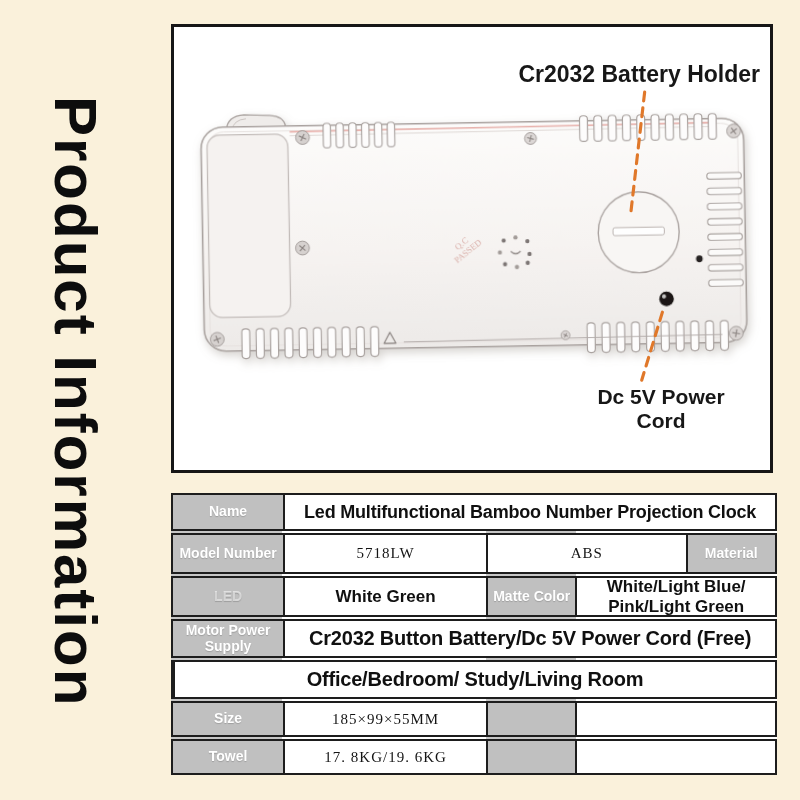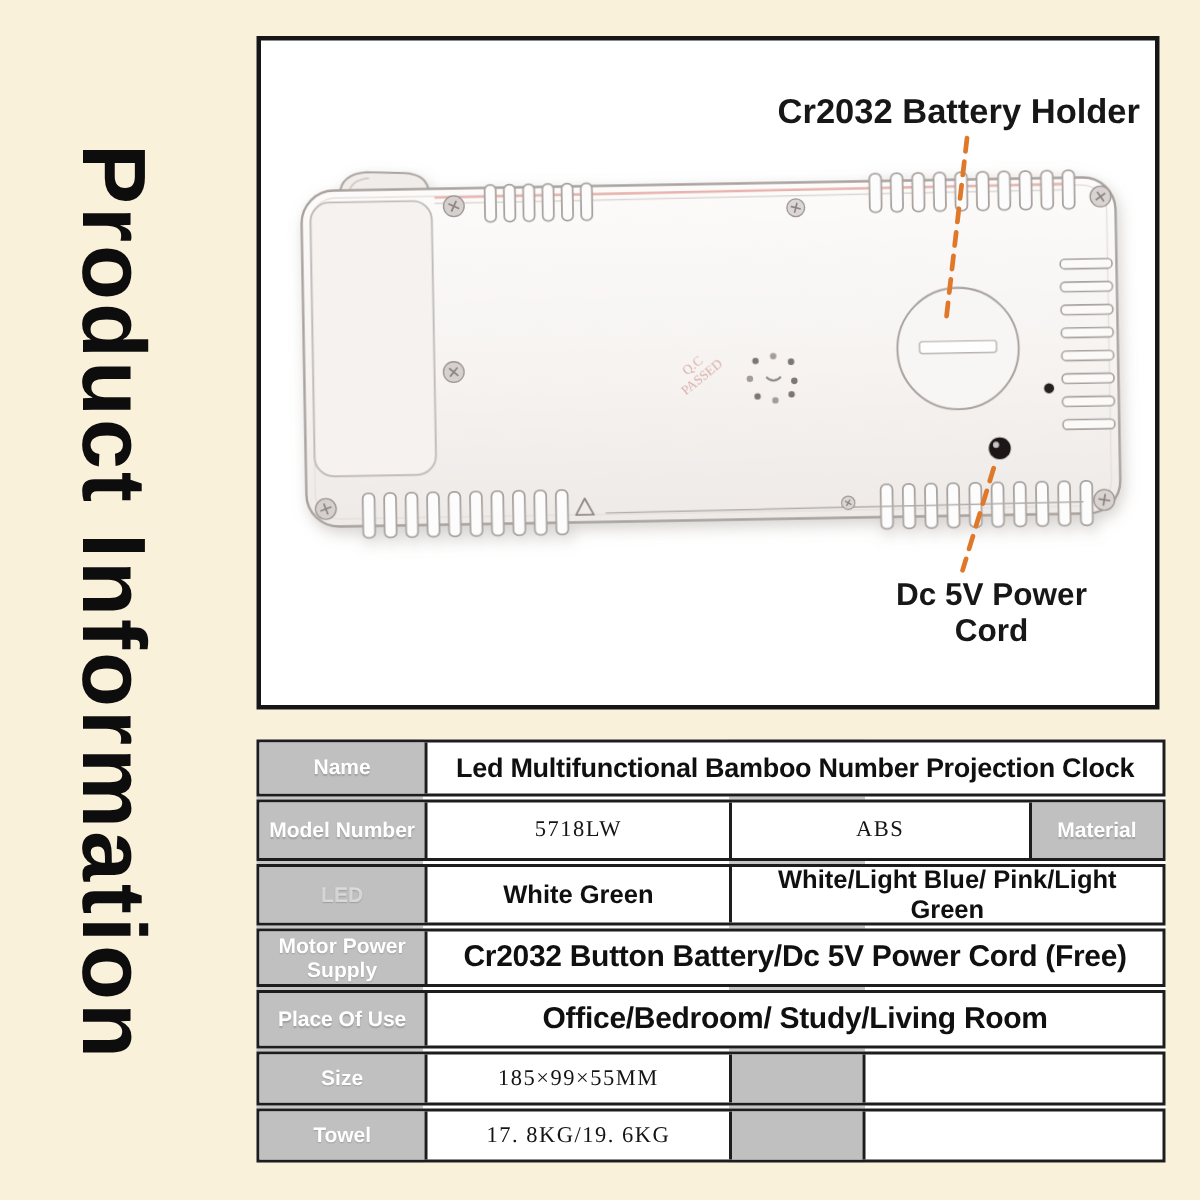--- a/index.html
+++ b/index.html
@@ -230,30 +230,30 @@
     <div class="trow h41">
       <div class="cell hdr c1">Model Number</div>
       <div class="cell val-serif c2 cL">5718LW</div>
       <div class="cell val-serif c4 cL">ABS</div>
       <div class="cell hdr c3 cL">Material</div>
     </div>
 
     <div class="trow h41">
       <div class="cell hdr faded c1">LED</div>
       <div class="cell val-mid c2 cL">White Green</div>
+      <div class="cell hdr c3 cL">Matte Color</div>
       <div class="cell val-mid c4 cL">White/Light Blue/ Pink/Light Green</div>
     </div>
 
     <div class="trow h39">
       <div class="cell hdr c1">Motor Power Supply</div>
       <div class="cell val-big c4 cL">Cr2032 Button Battery/Dc 5V Power Cord (Free)</div>
     </div>
 
     <div class="trow h39">
-      <div class="cell hdr c1">Place Of Use</div>
       <div class="cell val-big c4 cL">Office/Bedroom/ Study/Living Room</div>
     </div>
 
     <div class="trow h36">
       <div class="cell hdr c1">Size</div>
       <div class="cell val-serif c2 cL">185×99×55MM</div>
       <div class="cell hdr c3 cL"></div>
       <div class="cell val-serif c4 cL"></div>
     </div>
 

